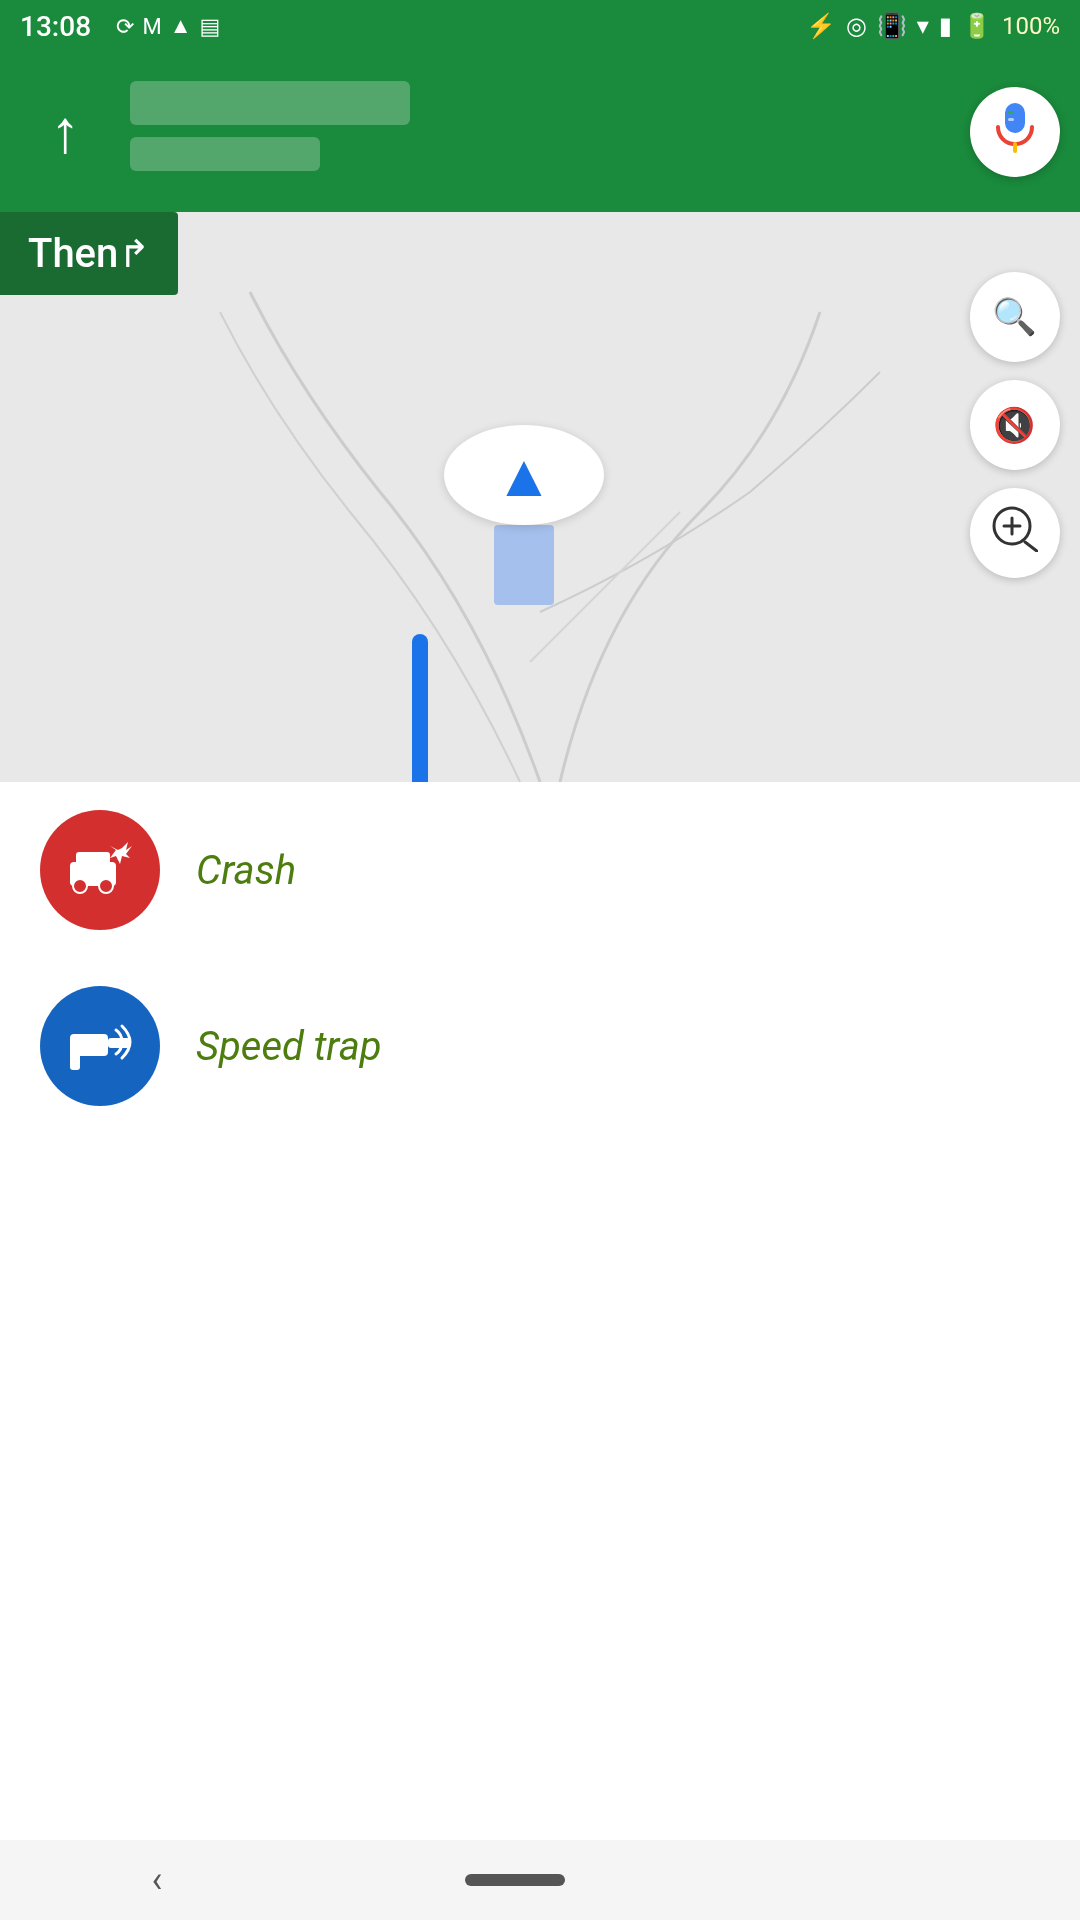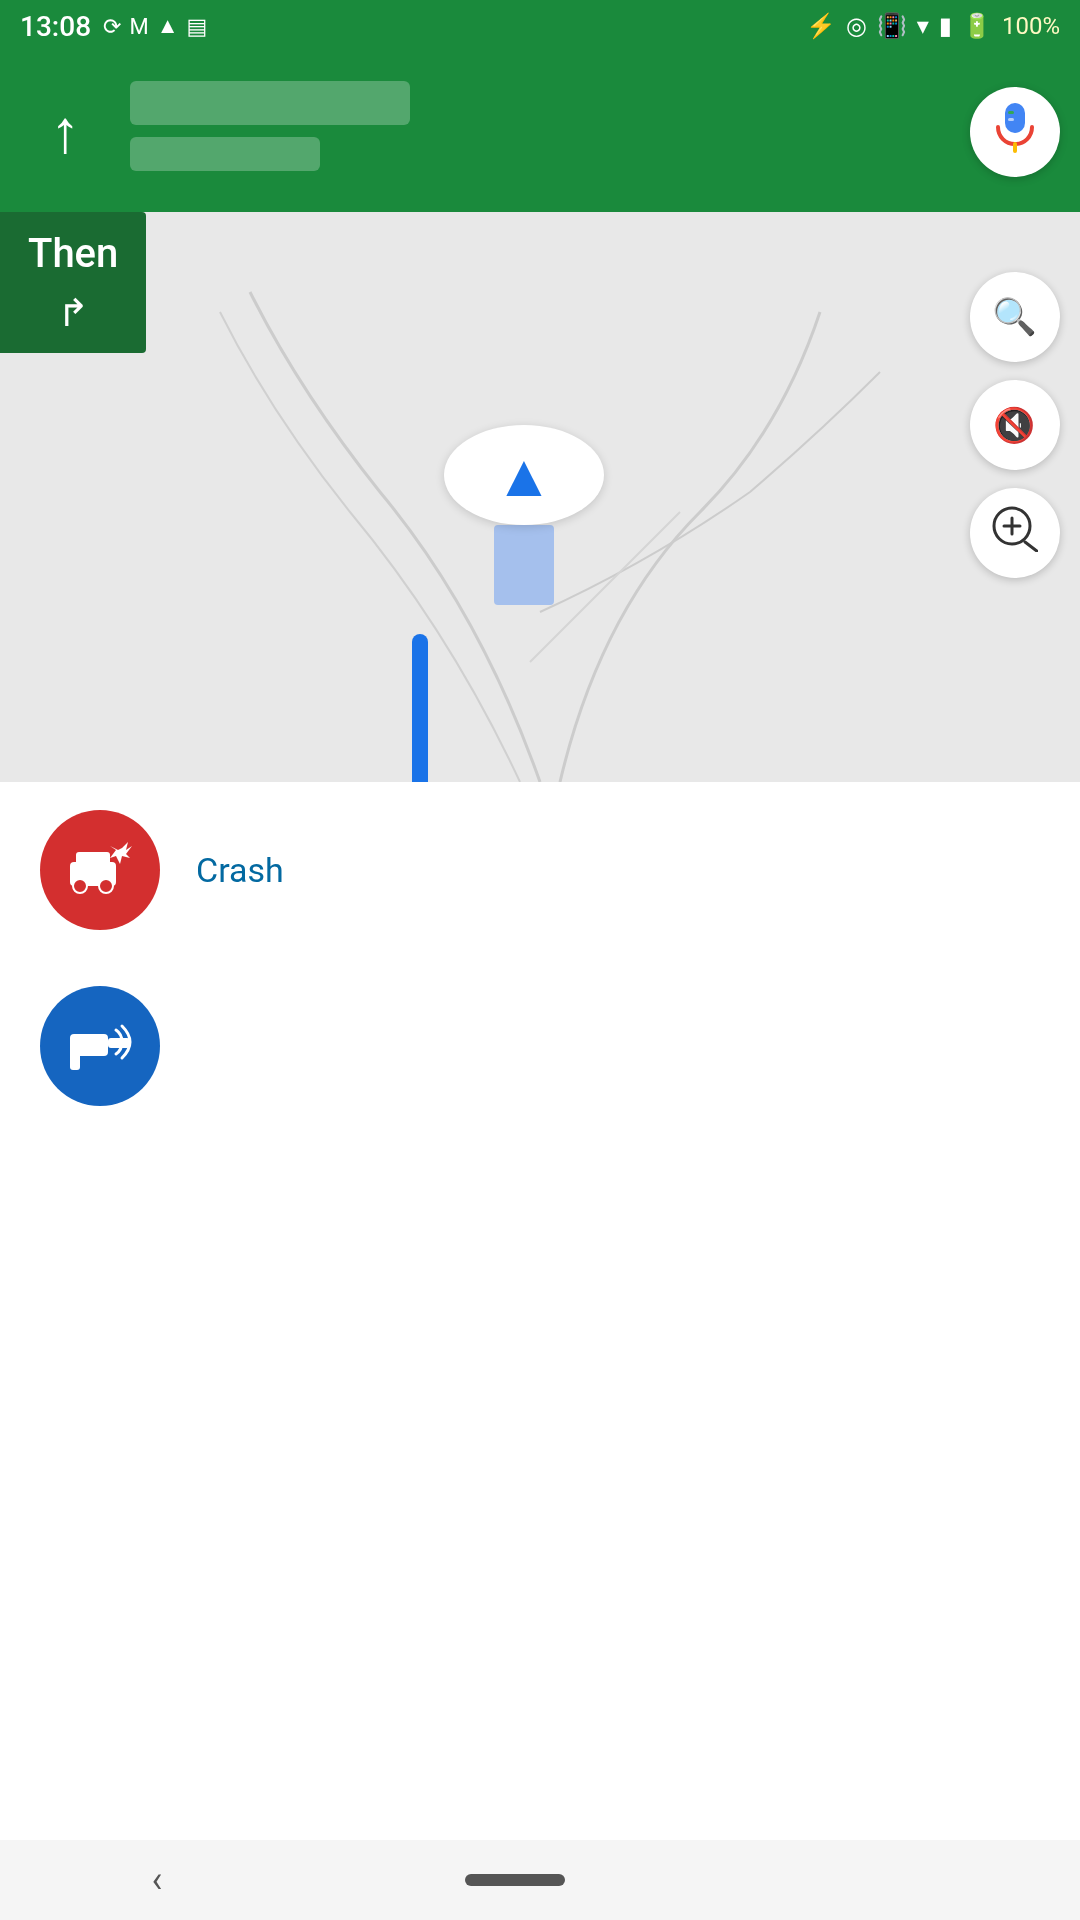--- a/index.html
+++ b/index.html
@@ -22,21 +22,21 @@
       background: #1a8a3c;
       display: flex;
       align-items: center;
       justify-content: space-between;
       padding: 0 20px;
       z-index: 100;
     }
     .status-left {
       display: flex;
       align-items: center;
-      gap: 12px;
+      gap: 25px;
     }
     .status-time {
       color: white;
       font-size: 28px;
       font-weight: 500;
     }
     .status-icons {
       display: flex;
       align-items: center;
       gap: 8px;
@@ -118,24 +118,22 @@
       position: absolute;
       top: 212px;
       left: 0;
       background: #1a6b32;
       color: white;
       padding: 18px 28px;
       font-size: 40px;
       font-weight: 500;
       display: flex;
       align-items: center;
-      gap: 14px;
       z-index: 85;
       border-radius: 0 4px 4px 0;
-      flex-direction: column;
     }
     .then-arrow {
       font-size: 38px;
     }
 
     
     .map-area {
       position: absolute;
       top: 212px;
       left: 0; right: 0;
@@ -246,23 +244,24 @@
       border-radius: 50%;
       display: flex;
       align-items: center;
       justify-content: center;
       flex-shrink: 0;
       margin-right: 36px;
     }
     .report-icon-red { background: #d32f2f; }
     .report-icon-blue { background: #1565c0; }
     .report-label {
-      font-size: 34px;
-      color: #0369a1;
+      font-size: 40px;
+      color: #4d7c0f;
       font-weight: 400;
+      font-style: italic;
     }
 
     
     .crash-svg, .speed-svg, .slow-svg {
       width: 80px;
       height: 80px;
     }
 
     
     .bottom-nav {
@@ -409,20 +408,21 @@
 
         <rect x="10" y="28" width="38" height="22" rx="4" fill="white"></rect>
         <rect x="10" y="36" width="10" height="28" rx="3" fill="white"></rect>
 
         <rect x="48" y="32" width="22" height="10" rx="3" fill="white"></rect>
 
         <path d="M56 24 Q62 28 62 36 Q62 44 56 48" stroke="white" stroke-width="3" stroke-linecap="round" fill="none"></path>
         <path d="M62 20 Q70 28 70 36 Q70 44 62 52" stroke="white" stroke-width="3" stroke-linecap="round" fill="none"></path>
       </svg>
     </div>
+    <span class="report-label">Speed trap</span>
   </div>
 
 </div>
 
 <div class="bottom-nav">
   <span class="nav-back-btn">‹</span>
   <div class="nav-home-pill"></div>
   <div class="nav-placeholder"></div>
 </div>
 

